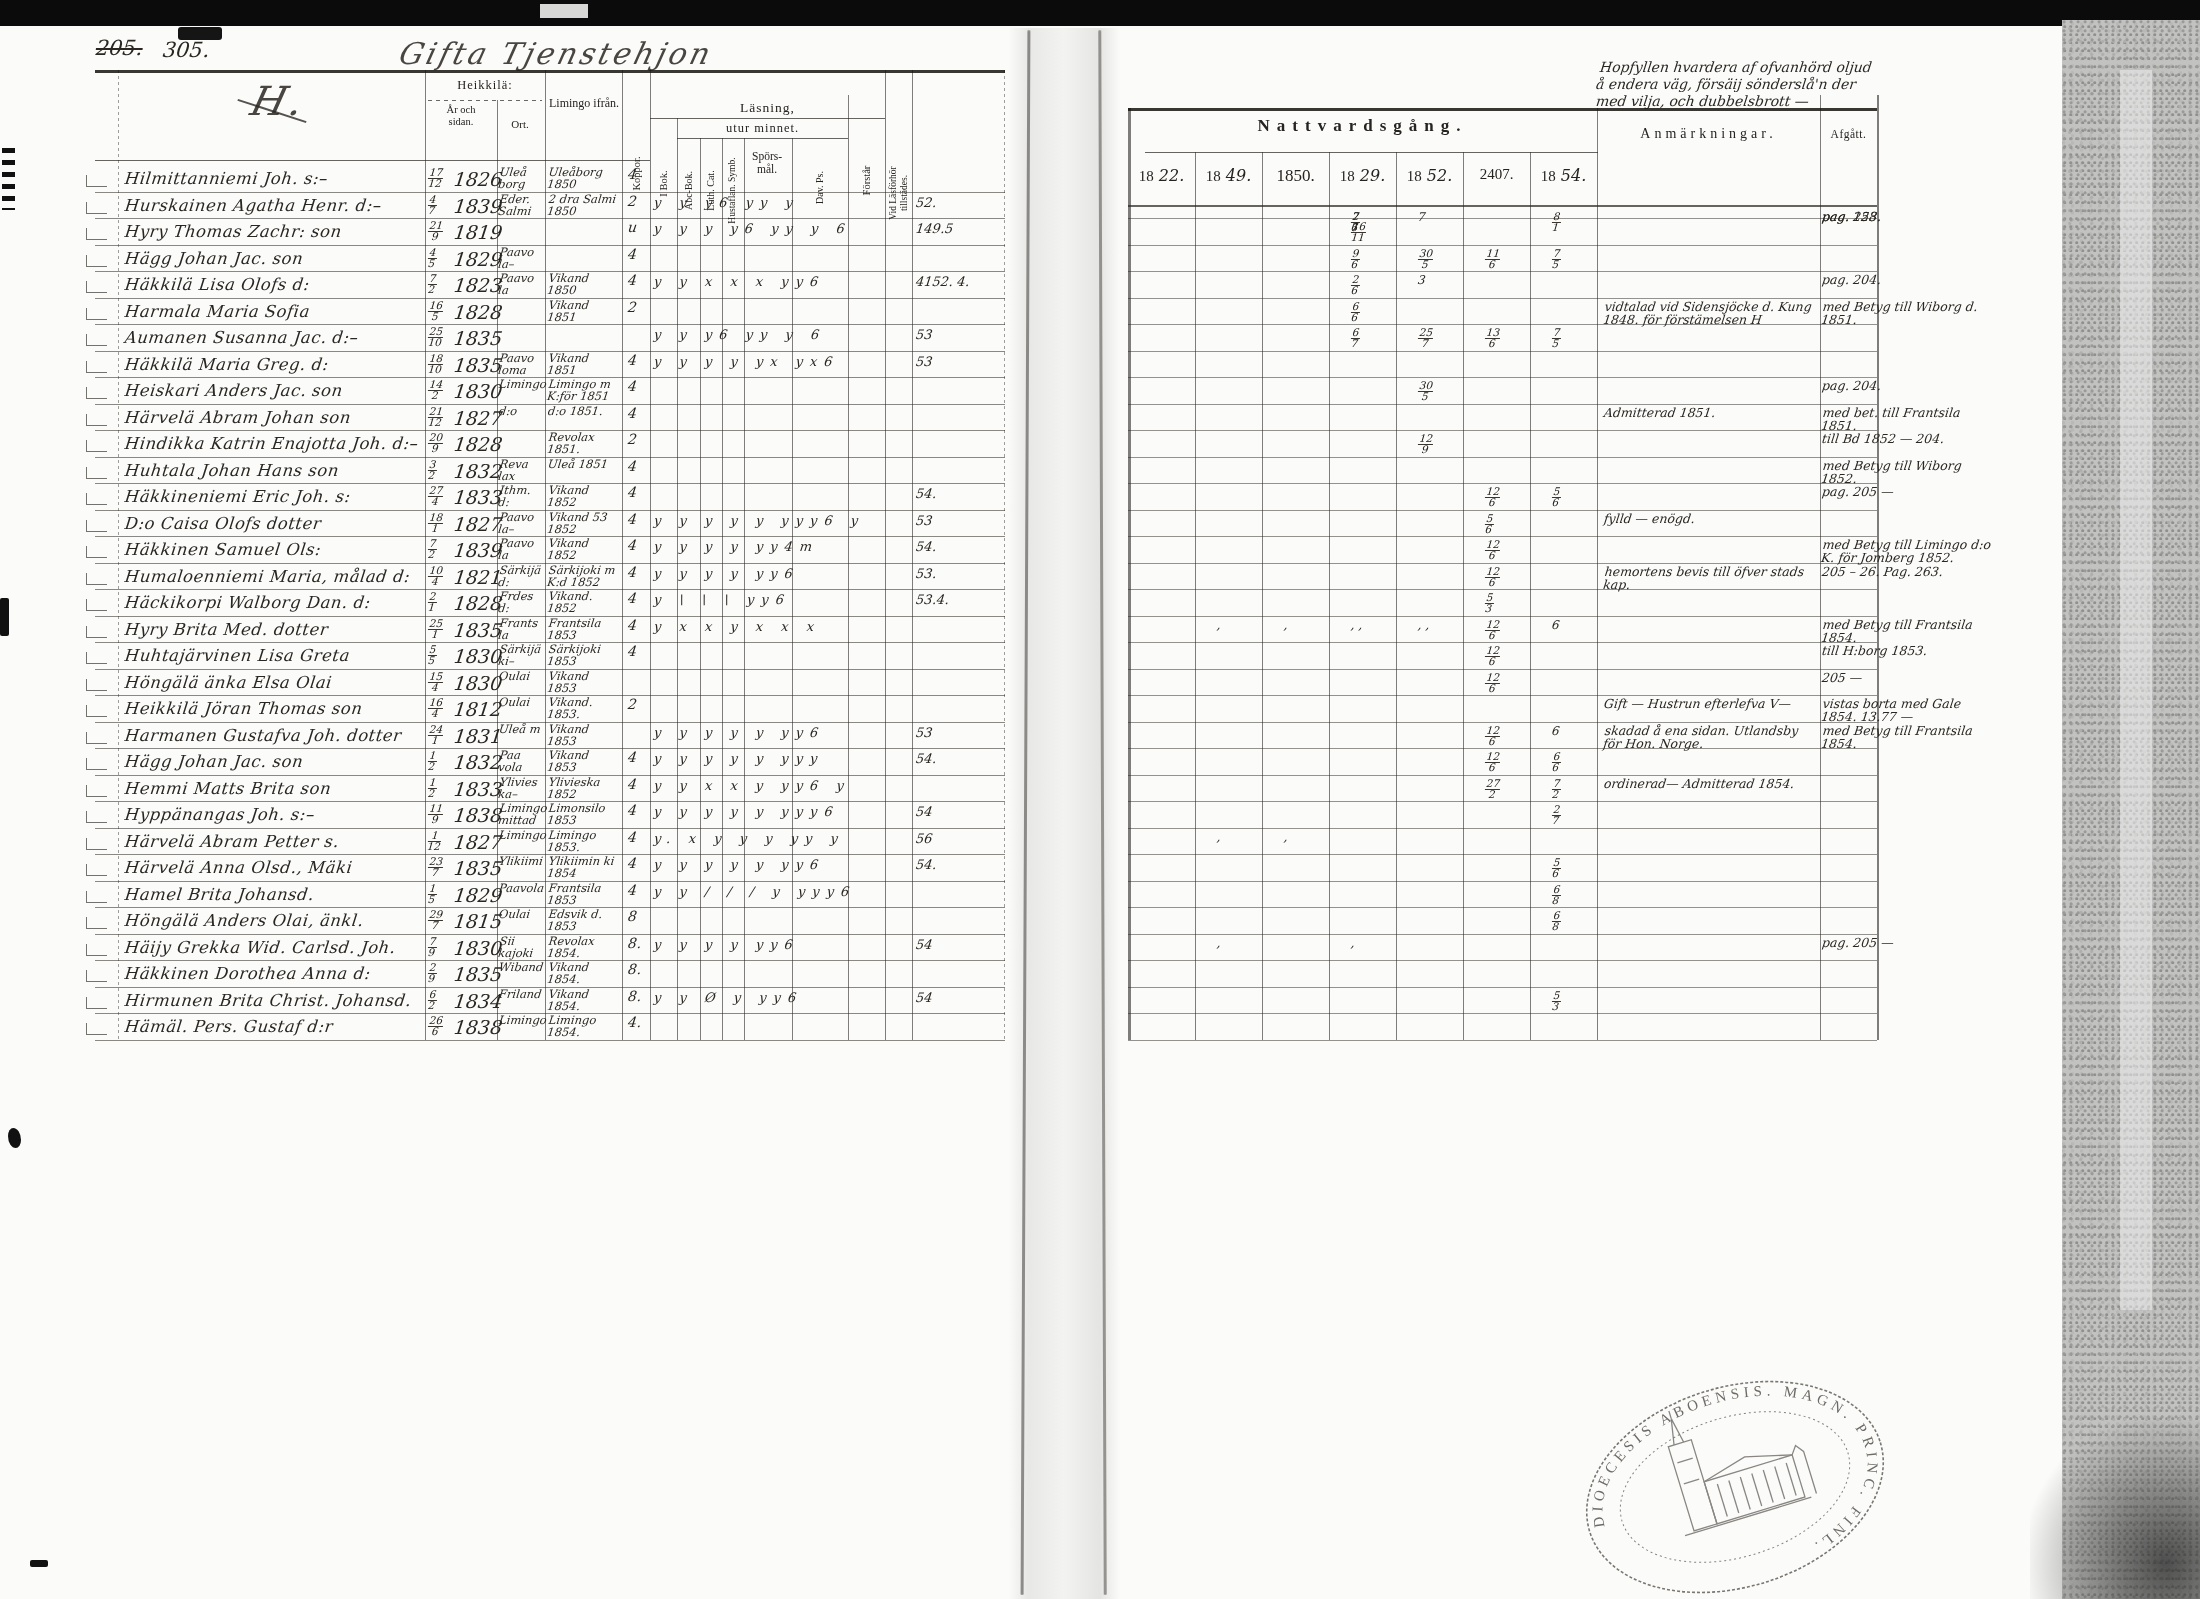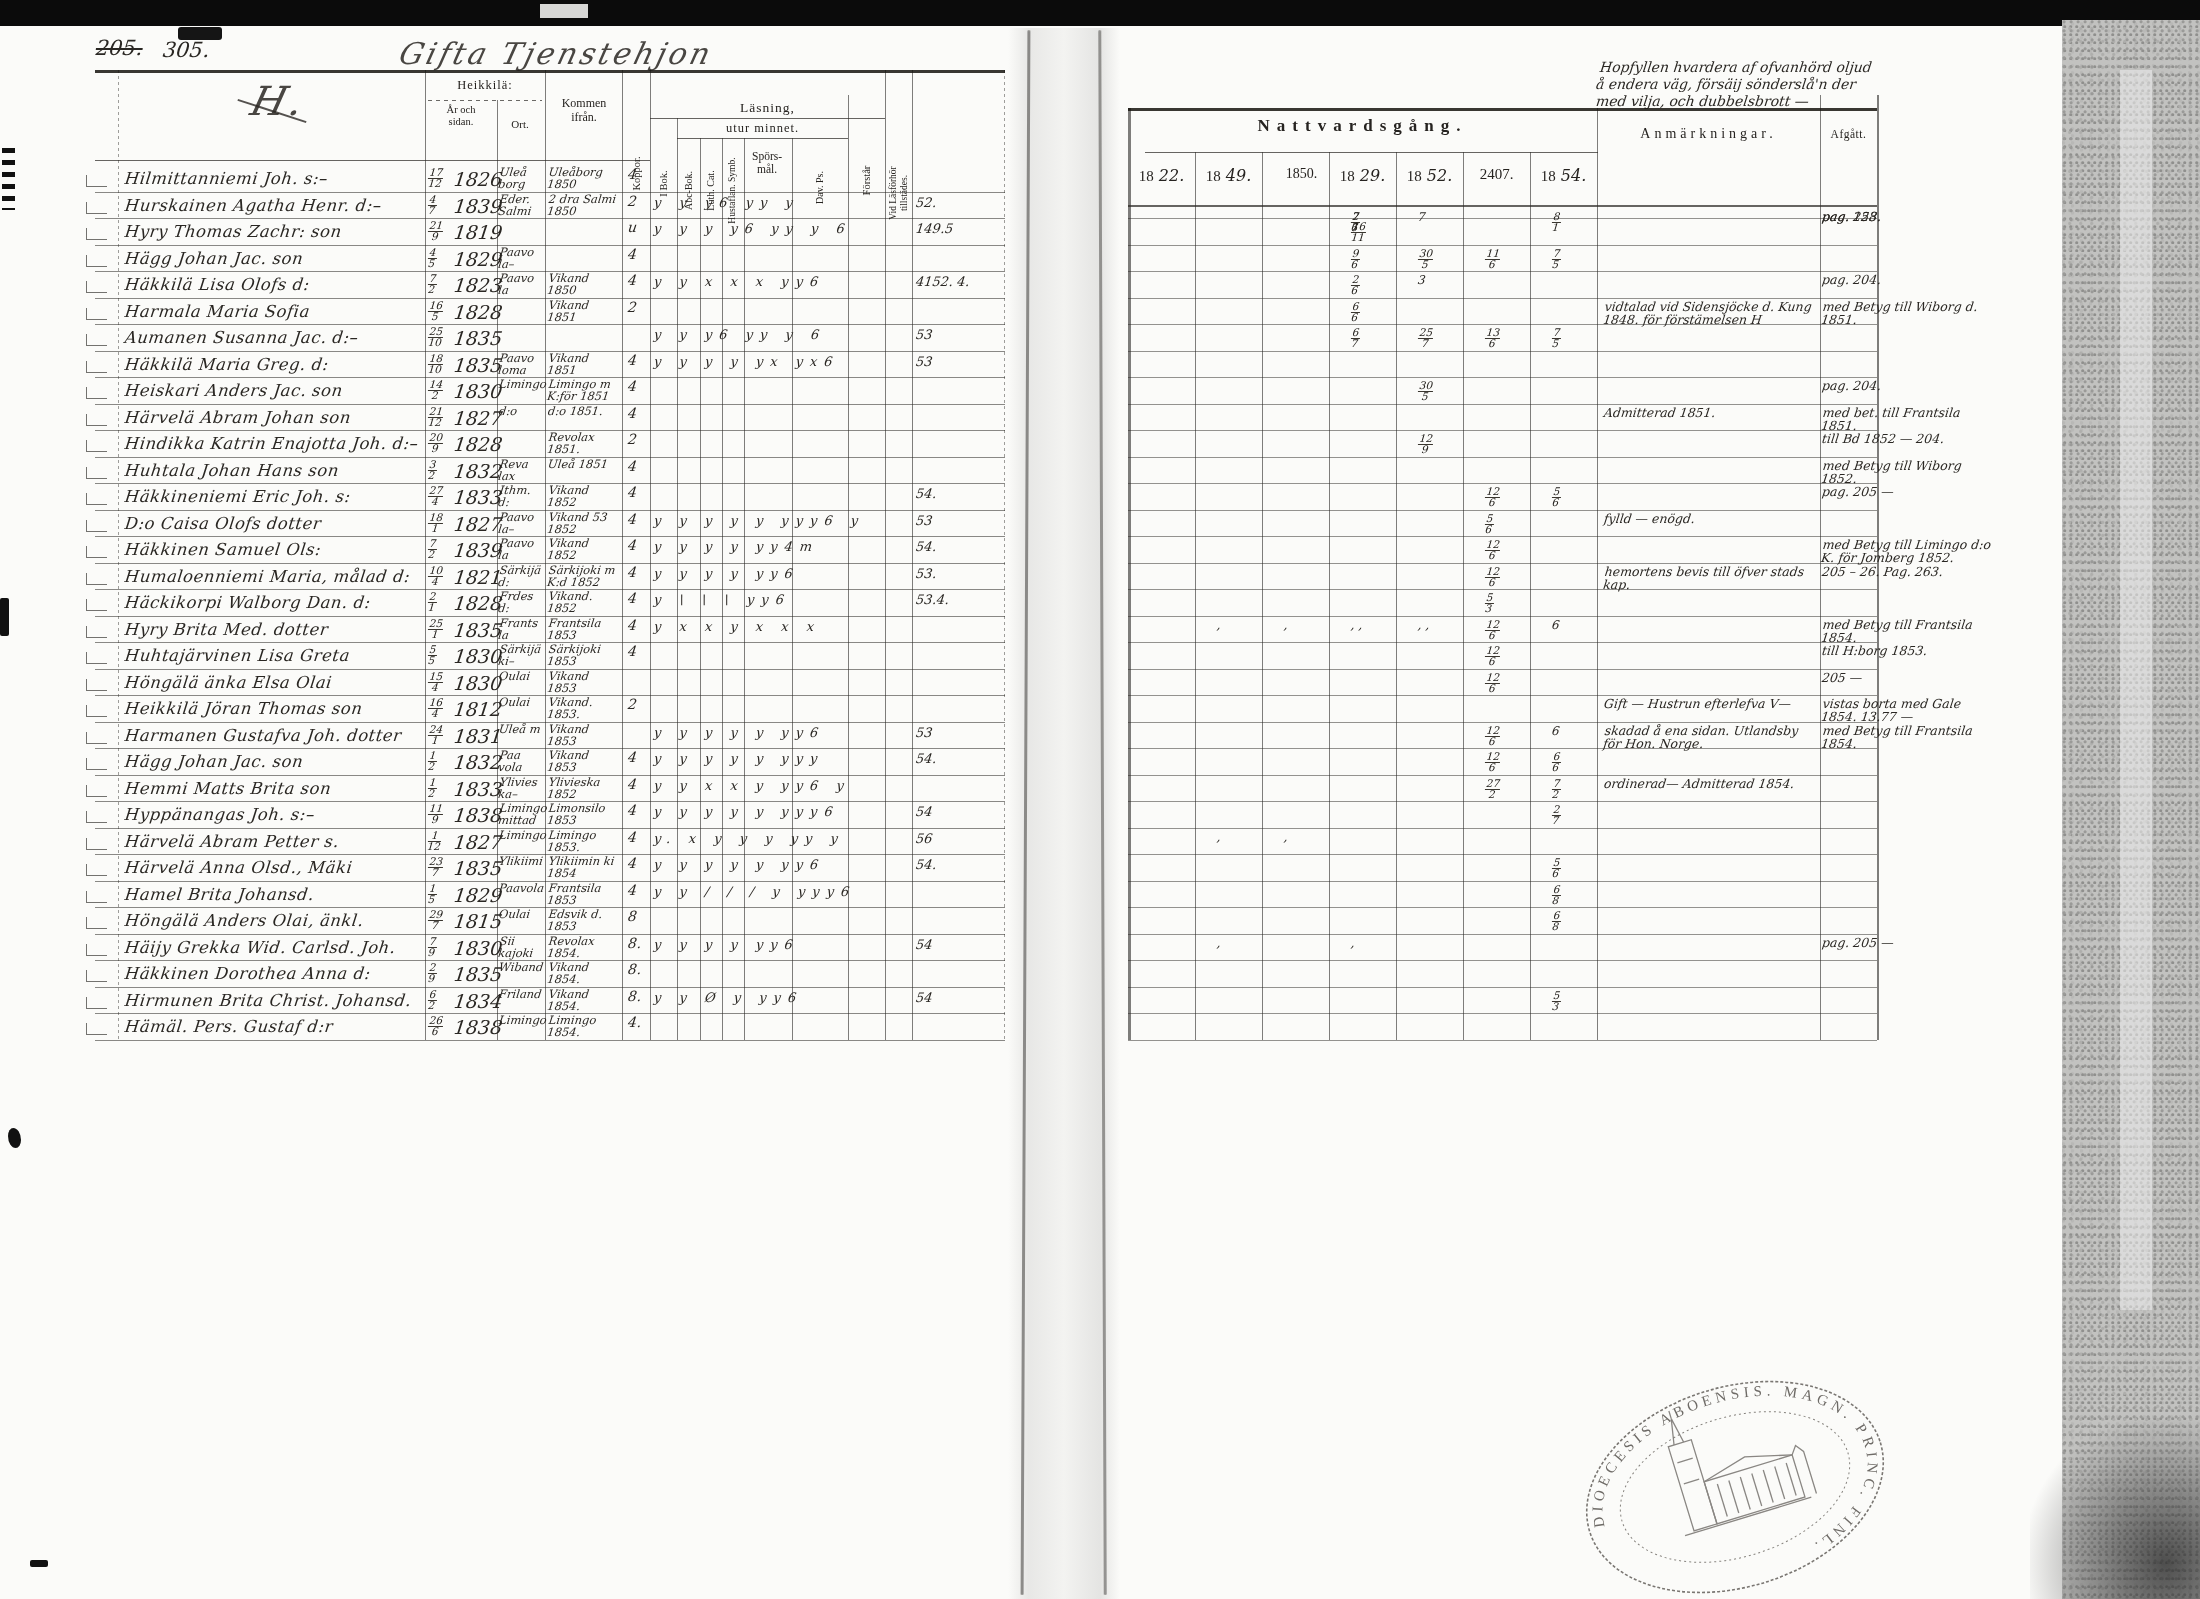--- a/index.html
+++ b/index.html
@@ -53,21 +53,21 @@
 
   <div class="a hand-lg" style="left:96px;top:36px;font-size:21px;text-decoration:line-through;">205.</div>
   <div class="a hand-lg" style="left:163px;top:38px;font-size:21px;">305.</div>
   <div class="a hand-title" style="left:400px;top:36px;">Gifta Tjenstehjon</div>
 
   <div class="a hand-title" style="left:252px;top:78px;font-size:40px;">H.</div>
   <div class="a" style="left:236px;top:110px;width:72px;height:2px;background:#2a2723;transform:rotate(18deg);opacity:.8;"></div>
   <div class="a pr" style="left:428px;top:78px;width:114px;text-align:center;font-size:12.5px;letter-spacing:1px;">Heikkilä:</div>
   <div class="a pr" style="left:441px;top:104px;width:40px;text-align:center;font-size:10.5px;line-height:11.5px;">År och sidan.</div>
   <div class="a pr" style="left:497px;top:118px;width:46px;text-align:center;font-size:11px;">Ort.</div>
-  <div class="a pr" style="left:549px;top:96px;width:70px;text-align:center;font-size:12px;line-height:14px;">Kommen ifrån.</div>
+  <div class="a pr" style="left:549px;top:96px;width:70px;text-align:center;font-size:12px;line-height:14px;">Limingo ifrån.</div>
   <div class="a pr rot" style="left:591px;top:168px;width:90px;font-size:10.5px;">Koppor.</div>
   <div class="a pr" style="left:650px;top:100px;width:235px;text-align:center;font-size:13.5px;letter-spacing:1px;">Läsning,</div>
   <div class="a pr" style="left:677px;top:121px;width:171px;text-align:center;font-size:12.5px;letter-spacing:1px;">utur minnet.</div>
   <div class="a pr rot" style="left:618px;top:178px;width:90px;font-size:10.5px;">I Bok.</div>
   <div class="a pr rot" style="left:643px;top:185px;width:90px;font-size:10px;">Abc-Bok.</div>
   <div class="a pr rot" style="left:665px;top:185px;width:90px;font-size:10px;">Luth. Cat.</div>
   <div class="a pr rot" style="left:686px;top:185px;width:92px;font-size:9.5px;">Hustaflan. Symb.</div>
   <div class="a pr" style="left:744px;top:150px;width:46px;text-align:center;font-size:11.5px;line-height:13px;">Spörs-mål.</div>
   <div class="a pr rot" style="left:774px;top:182px;width:90px;font-size:10px;">Dav. Ps.</div>
   <div class="a pr rot" style="left:821px;top:175px;width:90px;font-size:10.5px;">Förstår</div>
@@ -175,21 +175,21 @@
       <div class="a hl" style="left: 95px; top: 960px; width: 910px; height: 1px; opacity: 0.55;"></div>
       <div class="a hl" style="left: 1128px; top: 960px; width: 749px; height: 1px; opacity: 0.5;"></div>
       <div class="a hl" style="left: 95px; top: 986.5px; width: 910px; height: 1px; opacity: 0.55;"></div>
       <div class="a hl" style="left: 1128px; top: 986.5px; width: 749px; height: 1px; opacity: 0.5;"></div>
       <div class="a hl" style="left: 95px; top: 1013px; width: 910px; height: 1px; opacity: 0.55;"></div>
       <div class="a hl" style="left: 1128px; top: 1013px; width: 749px; height: 1px; opacity: 0.5;"></div>
       <div class="a hl" style="left: 95px; top: 1039.5px; width: 910px; height: 1px; opacity: 0.55;"></div>
       <div class="a hl" style="left: 1128px; top: 1039.5px; width: 749px; height: 1px; opacity: 0.5;"></div>
       <div class="a pr" style="left: 1128px; top: 166px; width: 67px; text-align: center; font-size: 15px;"><span>18</span><span style="font-family: &quot;DejaVu Serif&quot;, serif; font-style: italic; font-size: 16px;"> 22.</span></div>
       <div class="a pr" style="left: 1195px; top: 166px; width: 67px; text-align: center; font-size: 15px;"><span>18</span><span style="font-family: &quot;DejaVu Serif&quot;, serif; font-style: italic; font-size: 16px;"> 49.</span></div>
-      <div class="a pr" style="left: 1262px; top: 166px; width: 67px; text-align: center; font-size: 14px; margin-left: 6px;">1850.</div>
+      <div class="a pr" style="left: 1262px; top: 166px; width: 67px; text-align: center; font-size: 17px;">1850.</div>
       <div class="a pr" style="left: 1329px; top: 166px; width: 67px; text-align: center; font-size: 15px;"><span>18</span><span style="font-family: &quot;DejaVu Serif&quot;, serif; font-style: italic; font-size: 16px;"> 29.</span></div>
       <div class="a pr" style="left: 1396px; top: 166px; width: 67px; text-align: center; font-size: 15px;"><span>18</span><span style="font-family: &quot;DejaVu Serif&quot;, serif; font-style: italic; font-size: 16px;"> 52.</span></div>
       <div class="a pr" style="left: 1463px; top: 166px; width: 67px; text-align: center; font-size: 15px;">2407.</div>
       <div class="a pr" style="left: 1530px; top: 166px; width: 67px; text-align: center; font-size: 15px;"><span>18</span><span style="font-family: &quot;DejaVu Serif&quot;, serif; font-style: italic; font-size: 16px;"> 54.</span></div>
       <div class="a " style="left: 86px; top: 175px; width: 20px; height: 11px; border-left: 1.5px solid rgb(44, 42, 38); border-bottom: 1.5px solid rgb(44, 42, 38); opacity: 0.65;"></div>
       <div class="a hand" style="left: 125px; top: 169px; width: 300px;">Hilmittanniemi Joh. s:–</div>
       <div class="a frac" style="left: 428px; top: 168px;">
         <b>17</b>
         <i>12</i>
       </div>

